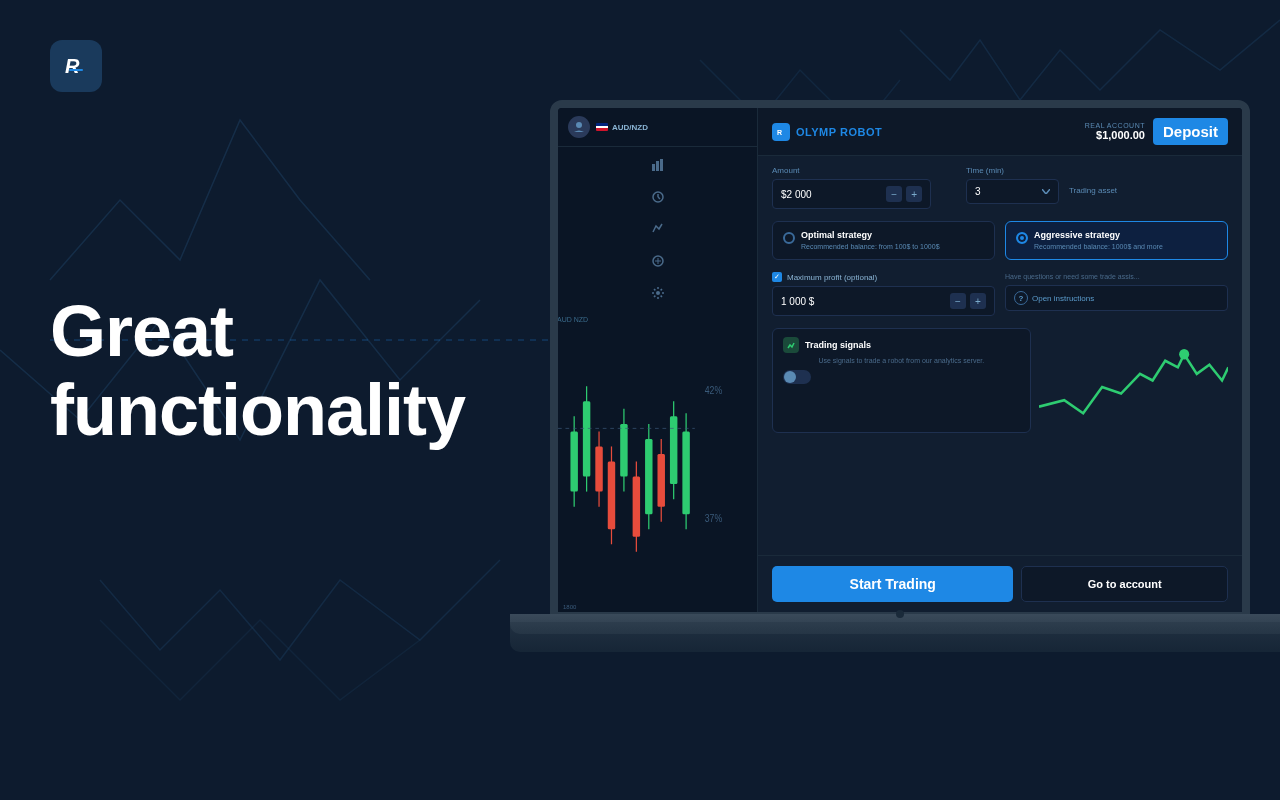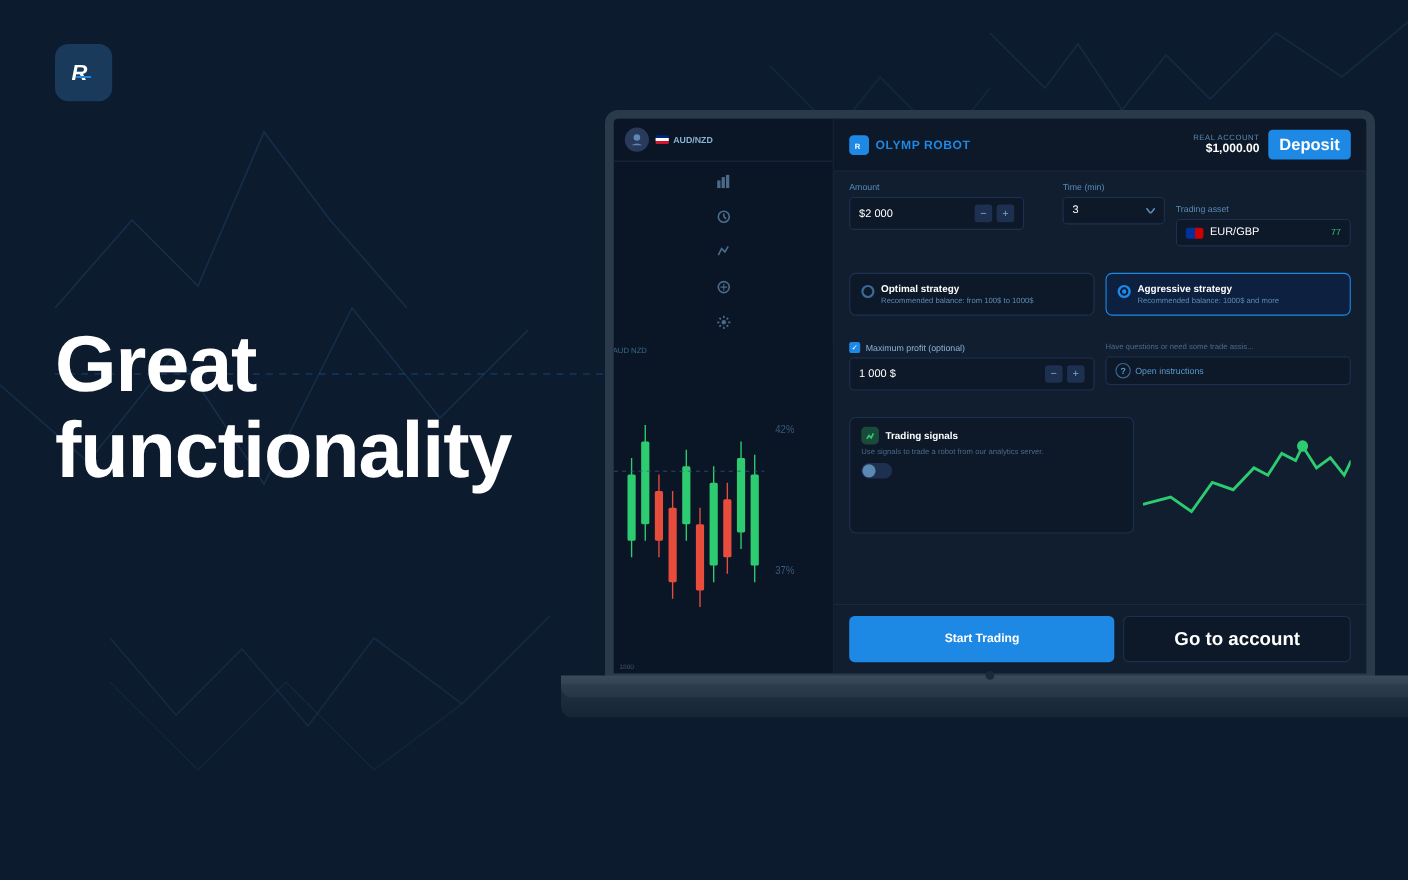--- a/index.html
+++ b/index.html
@@ -272,21 +272,21 @@
       border-radius: 4px;
       font-size: 15px;
       font-weight: 600;
       cursor: pointer;
     }
 
     .panel-body {
       padding: 10px 14px;
       display: flex;
       flex-direction: column;
-      gap: 24px;
+      gap: 12px;
       flex: 1;
     }
 
     .form-row {
       display: flex;
       gap: 10px;
     }
 
     .form-group {
       flex: 1;
@@ -557,34 +557,34 @@
       border-top: 1px solid #1a2a3a;
     }
 
     .start-trading-btn {
       flex: 1.2;
       background: #1e88e5;
       color: white;
       border: none;
       padding: 10px;
       border-radius: 5px;
-      font-size: 11px;
+      font-size: 14px;
       font-weight: 700;
       cursor: pointer;
       text-align: center;
     }
 
     .go-to-account-btn {
       flex: 1;
       background: #0d1828;
       color: white;
       border: 1px solid #1e3050;
       padding: 10px;
       border-radius: 5px;
-      font-size: 17px;
+      font-size: 11px;
       font-weight: 600;
       cursor: pointer;
       text-align: center;
     }
 
     
     .bg-svg {
       position: absolute;
       top: 0; left: 0;
       width: 100%;
@@ -777,27 +777,20 @@
                 <div class="select-control">
                   <span>3</span>
                   <svg width="8" height="5" viewBox="0 0 8 5">
                       <path d="M0 0 L4 5 L8 0" fill="none" stroke="#5a8ab4" stroke-width="1.5"></path>
                     </svg>
                 </div>
               </div>
 
               <div class="form-group" style="flex:1.2;margin-top:20px;">
                 <span class="form-label">Trading asset</span>
-                <div class="trading-asset">
-                  <div class="asset-flag" style="background: linear-gradient(to right, #003399 50%, #CC0000 50%); width:16px; height:10px; border-radius:2px;"></div>
-                  <span>EUR/GBP</span>
-                  <span class="asset-percent" style="color:#2ecc71; font-size:8px; margin-left:auto;">
-                    <span>77</span>
-                  </span>
-                </div>
               </div>
             </div>
 
             <div class="strategy-row">
 
               <div class="strategy-card">
                 <div class="radio-btn"></div>
                 <div class="strategy-info">
                   <div class="title">Optimal strategy</div>
                   <div class="desc">Recommended balance: from 100$ to 1000$</div>
@@ -830,21 +823,21 @@
               <div class="max-profit-right">
                 <div class="help-text">Have questions or need some trade assis...</div>
                 <div class="open-instructions-btn">
                   <div class="help-icon">?</div>
                   <span>Open instructions</span>
                 </div>
               </div>
             </div>
 
             <div style="position:relative; display:flex; gap:8px;">
-              <div class="signals-section" style="flex:1;">
+              <div class="signals-section" style="flex:1;text-align:center;">
                 <div class="signals-header">
                   <div class="signals-icon">
                     <svg width="10" height="10" viewBox="0 0 10 10">
                       <path d="M2 8 L4 5 L6 7 L8 3" fill="none" stroke="#2ecc71" stroke-width="1.5"></path>
                     </svg>
                   </div>
                   <span class="signals-title">Trading signals</span>
                 </div>
                 <div class="signals-desc">Use signals to trade a robot from our analytics server.</div>
                 <div class="toggle-switch">

